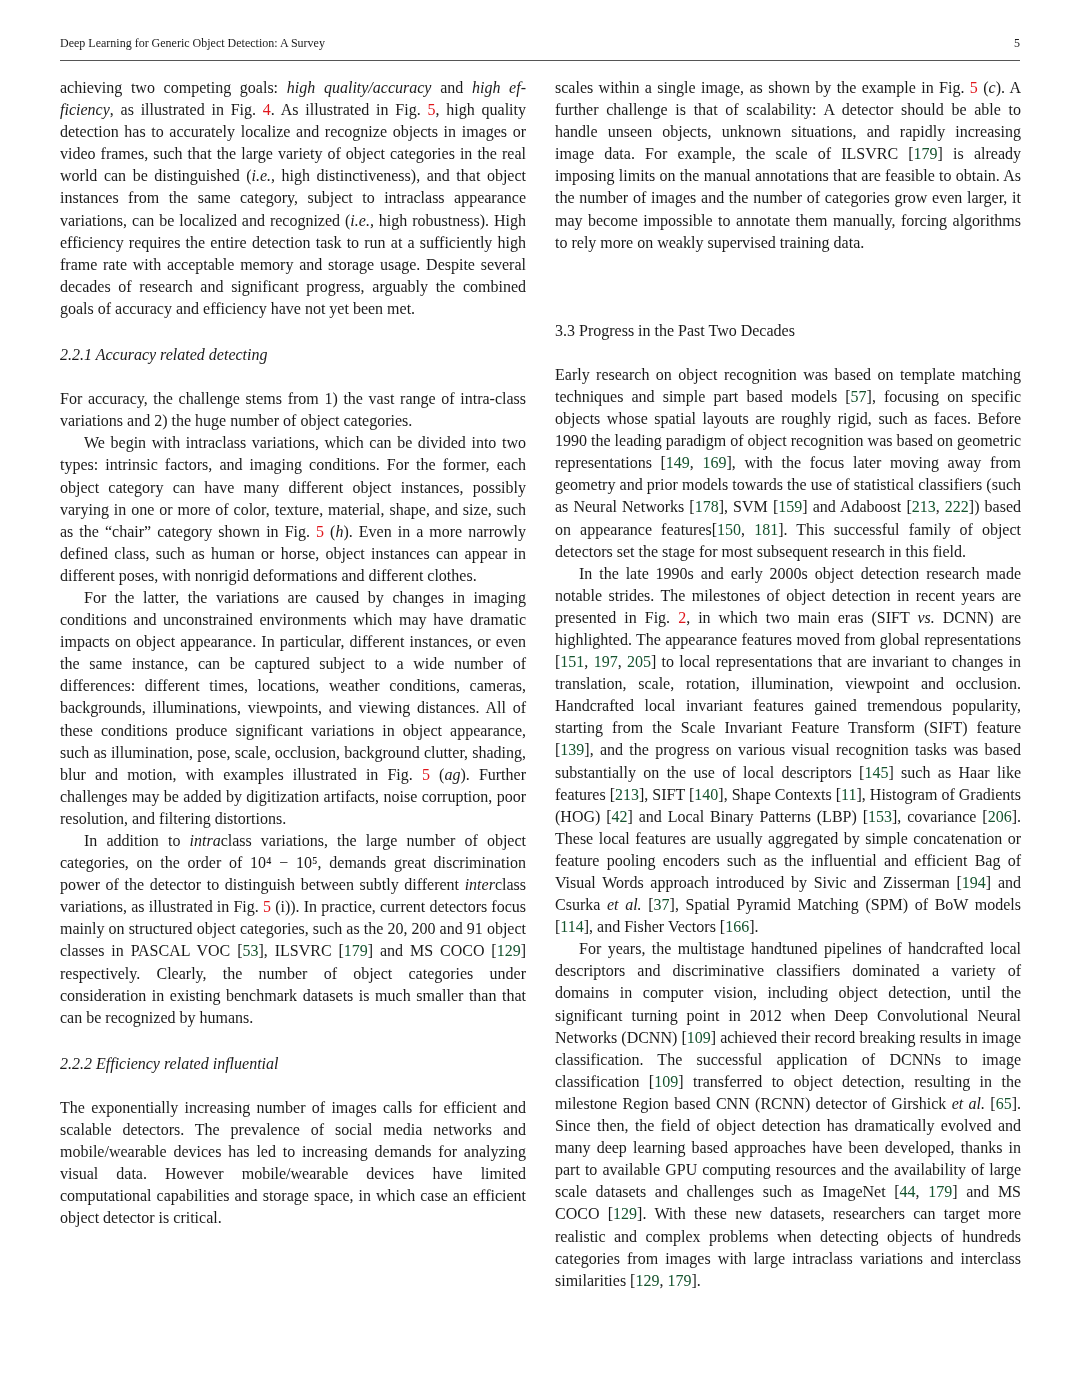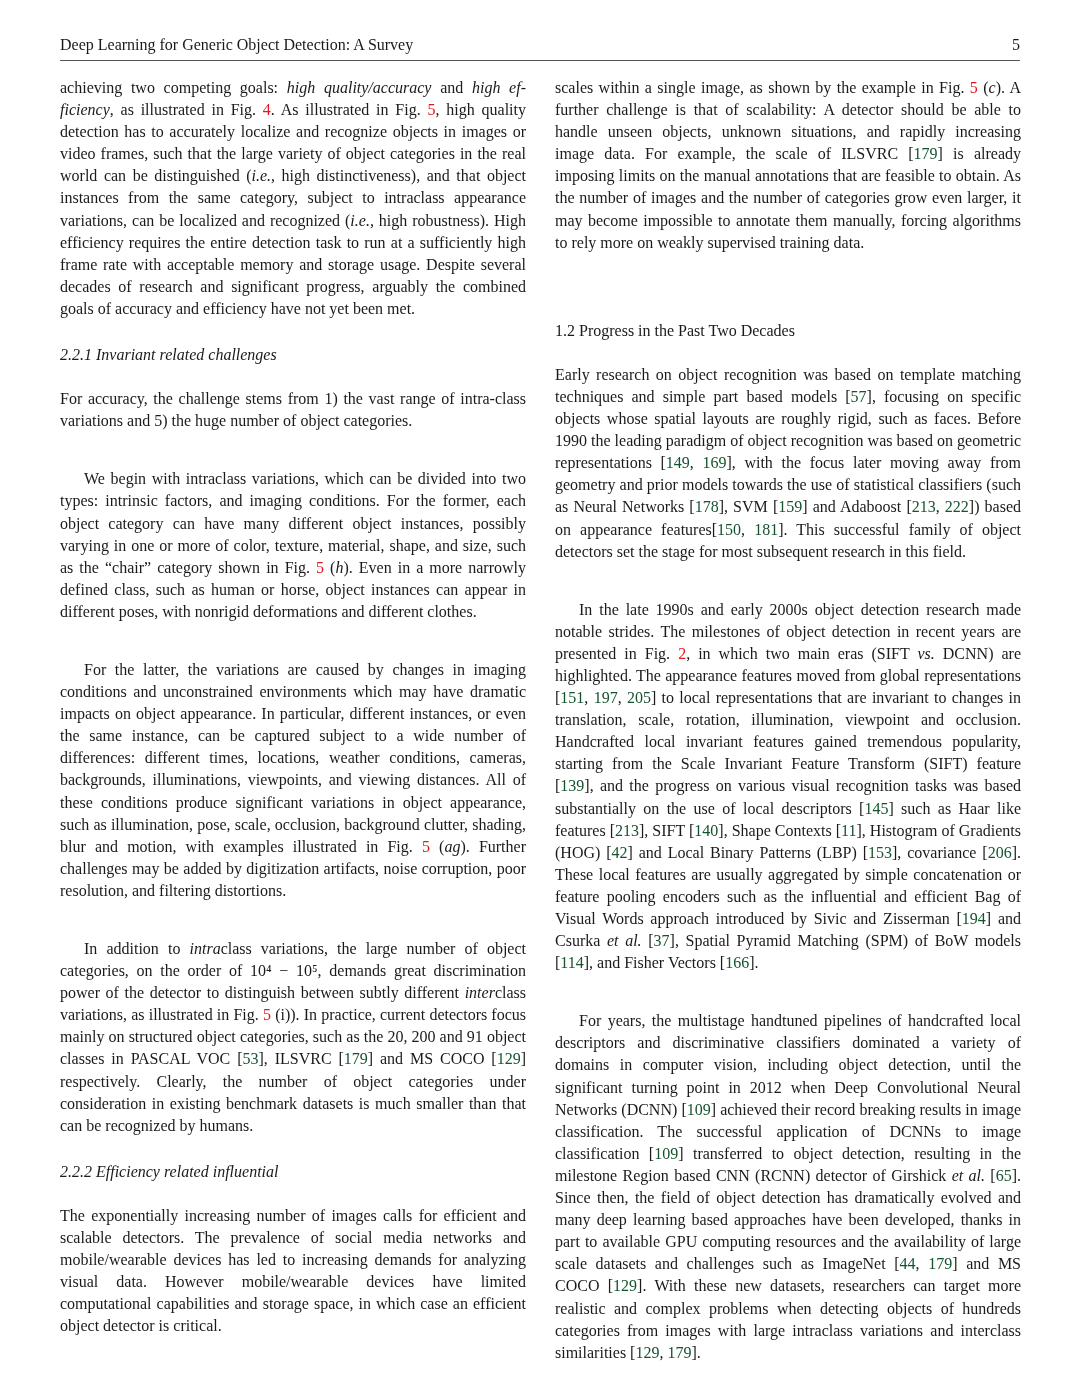--- a/index.html
+++ b/index.html
@@ -1,53 +1,53 @@
 <!DOCTYPE html>
 <html><head>
 <meta charset="utf-8">
 <style>
   html, body { margin: 0; padding: 0; background: #ffffff; }
   body { width: 1080px; height: 1398px; position: relative; overflow: hidden;
          font-family: "Liberation Serif", "DejaVu Serif", serif; color: #1a1a1a; }
   .header { position: absolute; left: 60px; top: 34px; width: 960px; height: 26px;
-            border-bottom: 1px solid #555; font-size: 16px; }
+            border-bottom: 1px solid #555; font-size: 12px; }
   .header .title { position: absolute; left: 0; top: 2px; }
   .header .pageno { position: absolute; right: 0; top: 2px; }
   .col { position: absolute; top: 77px; width: 466px; font-size: 16px; line-height: 22.1px;
          text-align: justify; hyphens: manual; }
   .col.left { left: 60px; }
   .col.right { left: 555px; }
   p { margin: 0; }
-  p.indent { text-indent: 24px; margin-top: 36px; }
+  p.indent { text-indent: 24px; }
   .h-sub { font-style: italic; margin: 24px 0 22px 0; }
   .h-sec { margin: 0 0 22px 0; }
   .fig { color: #e0161c; }
   .cit { color: #14532d; }
   i { font-style: italic; }
   .gap-big { height: 66px; }
 </style>
 </head>
 <body>
 
 <div class="header">
   <span class="title">Deep Learning for Generic Object Detection: A Survey</span>
   <span class="pageno">5</span>
 </div>
 
 <div class="col left">
   <p><span>achieving two competing goals: </span><i>high quality/accuracy</i><span> and </span><i>high ef­ficiency</i><span>, as illustrated in Fig. </span><span class="fig">4</span><span>. As illustrated in Fig. </span><span class="fig">5</span><span>, high qual­ity detection has to accurately localize and recognize objects in images or video frames, such that the large variety of object cate­gories in the real world can be distinguished (</span><i>i.e.,</i><span> high distinctive­ness), and that object instances from the same category, subject to intraclass appearance variations, can be localized and recognized (</span><i>i.e.,</i><span> high robustness). High efficiency requires the entire detec­tion task to run at a sufficiently high frame rate with acceptable memory and storage usage. Despite several decades of research and significant progress, arguably the combined goals of accuracy and efficiency have not yet been met.</span></p>
-  <div class="h-sub">2.2.1 Invariant related challenges</div>
-  <p><span>For accuracy, the challenge stems from 1) the vast range of intra-class variations and 5) the huge number of object categories.</span></p>
+  <div class="h-sub">2.2.1 Accuracy related detecting</div>
+  <p><span>For accuracy, the challenge stems from 1) the vast range of intra-class variations and 2) the huge number of object categories.</span></p>
   <p class="indent"><span>We begin with intraclass variations, which can be divided into two types: intrinsic factors, and imaging conditions. For the for­mer, each object category can have many different object instances, possibly varying in one or more of color, texture, material, shape, and size, such as the “chair” category shown in Fig. </span><span class="fig">5</span><span> (</span><i>h</i><span>). Even in a more narrowly defined class, such as human or horse, object in­stances can appear in different poses, with nonrigid deformations and different clothes.</span></p>
   <p class="indent"><span>For the latter, the variations are caused by changes in imag­ing conditions and unconstrained environments which may have dramatic impacts on object appearance. In particular, different in­stances, or even the same instance, can be captured subject to a wide number of differences: different times, locations, weather conditions, cameras, backgrounds, illuminations, viewpoints, and viewing distances. All of these conditions produce significant vari­ations in object appearance, such as illumination, pose, scale, oc­clusion, background clutter, shading, blur and motion, with exam­ples illustrated in Fig. </span><span class="fig">5</span><span> (</span><i>a­g</i><span>). Further challenges may be added by digitization artifacts, noise corruption, poor resolution, and filter­ing distortions.</span></p>
   <p class="indent"><span>In addition to </span><i>intra</i><span>class variations, the large number of object categories, on the order of 10⁴ − 10⁵, demands great discrimination power of the detector to distinguish between subtly different </span><i>inter</i><span>­class variations, as illustrated in Fig. </span><span class="fig">5</span><span> (i)). In practice, current de­tectors focus mainly on structured object categories, such as the 20, 200 and 91 object classes in PASCAL VOC [</span><span class="cit">53</span><span>], ILSVRC [</span><span class="cit">179</span><span>] and MS COCO [</span><span class="cit">129</span><span>] respectively. Clearly, the number of object categories under consideration in existing benchmark datasets is much smaller than that can be recognized by humans.</span></p>
   <div class="h-sub">2.2.2 Efficiency related influential</div>
   <p><span>The exponentially increasing number of images calls for efficient and scalable detectors. The prevalence of social media networks and mobile/wearable devices has led to increasing demands for analyzing visual data. However mobile/wearable devices have lim­ited computational capabilities and storage space, in which case an efficient object detector is critical.</span></p>
 </div>
 
 <div class="col right">
   <p><span>scales within a single image, as shown by the example in Fig. </span><span class="fig">5</span><span> (</span><i>c</i><span>). A further challenge is that of scalability: A detector should be able to handle unseen objects, unknown situations, and rapidly increasing image data. For example, the scale of ILSVRC [</span><span class="cit">179</span><span>] is already imposing limits on the manual annotations that are feasible to obtain. As the number of images and the number of categories grow even larger, it may become impossible to annotate them man­ually, forcing algorithms to rely more on weakly supervised train­ing data.</span></p>
   <div class="gap-big"></div>
-  <div class="h-sec">1.2 Progress in the Past Two Decades</div>
+  <div class="h-sec">3.3 Progress in the Past Two Decades</div>
   <p><span>Early research on object recognition was based on template match­ing techniques and simple part based models [</span><span class="cit">57</span><span>], focusing on specific objects whose spatial layouts are roughly rigid, such as faces. Before 1990 the leading paradigm of object recognition was based on geometric representations [</span><span class="cit">149</span><span>, </span><span class="cit">169</span><span>], with the focus later moving away from geometry and prior models towards the use of statistical classifiers (such as Neural Networks [</span><span class="cit">178</span><span>], SVM [</span><span class="cit">159</span><span>] and Adaboost [</span><span class="cit">213</span><span>, </span><span class="cit">222</span><span>]) based on appearance features[</span><span class="cit">150</span><span>, </span><span class="cit">181</span><span>]. This successful family of object detectors set the stage for most subsequent research in this field.</span></p>
   <p class="indent"><span>In the late 1990s and early 2000s object detection research made notable strides. The milestones of object detection in re­cent years are presented in Fig. </span><span class="fig">2</span><span>, in which two main eras (SIFT </span><i>vs.</i><span> DCNN) are highlighted. The appearance features moved from global representations [</span><span class="cit">151</span><span>, </span><span class="cit">197</span><span>, </span><span class="cit">205</span><span>] to local representations that are invariant to changes in translation, scale, rotation, illumina­tion, viewpoint and occlusion. Handcrafted local invariant features gained tremendous popularity, starting from the Scale Invariant Feature Transform (SIFT) feature [</span><span class="cit">139</span><span>], and the progress on var­ious visual recognition tasks was based substantially on the use of local descriptors [</span><span class="cit">145</span><span>] such as Haar like features [</span><span class="cit">213</span><span>], SIFT [</span><span class="cit">140</span><span>], Shape Contexts [</span><span class="cit">11</span><span>], Histogram of Gradients (HOG) [</span><span class="cit">42</span><span>] and Local Binary Patterns (LBP) [</span><span class="cit">153</span><span>], covariance [</span><span class="cit">206</span><span>]. These local features are usually aggregated by simple concatenation or feature pooling encoders such as the influential and efficient Bag of Visual Words approach introduced by Sivic and Zisserman [</span><span class="cit">194</span><span>] and Csurka </span><i>et al.</i><span> [</span><span class="cit">37</span><span>], Spatial Pyramid Matching (SPM) of BoW models [</span><span class="cit">114</span><span>], and Fisher Vectors [</span><span class="cit">166</span><span>].</span></p>
   <p class="indent"><span>For years, the multistage handtuned pipelines of handcrafted local descriptors and discriminative classifiers dominated a variety of domains in computer vision, including object detection, until the significant turning point in 2012 when Deep Convolutional Neural Networks (DCNN) [</span><span class="cit">109</span><span>] achieved their record breaking results in image classification. The successful application of DCNNs to im­age classification [</span><span class="cit">109</span><span>] transferred to object detection, resulting in the milestone Region based CNN (RCNN) detector of Girshick </span><i>et al.</i><span> [</span><span class="cit">65</span><span>]. Since then, the field of object detection has dramatically evolved and many deep learning based approaches have been de­veloped, thanks in part to available GPU computing resources and the availability of large scale datasets and challenges such as Im­ageNet [</span><span class="cit">44</span><span>, </span><span class="cit">179</span><span>] and MS COCO [</span><span class="cit">129</span><span>]. With these new datasets, researchers can target more realistic and complex problems when detecting objects of hundreds categories from images with large intraclass variations and interclass similarities [</span><span class="cit">129</span><span>, </span><span class="cit">179</span><span>].</span></p>
 </div>
 
 </body></html>

